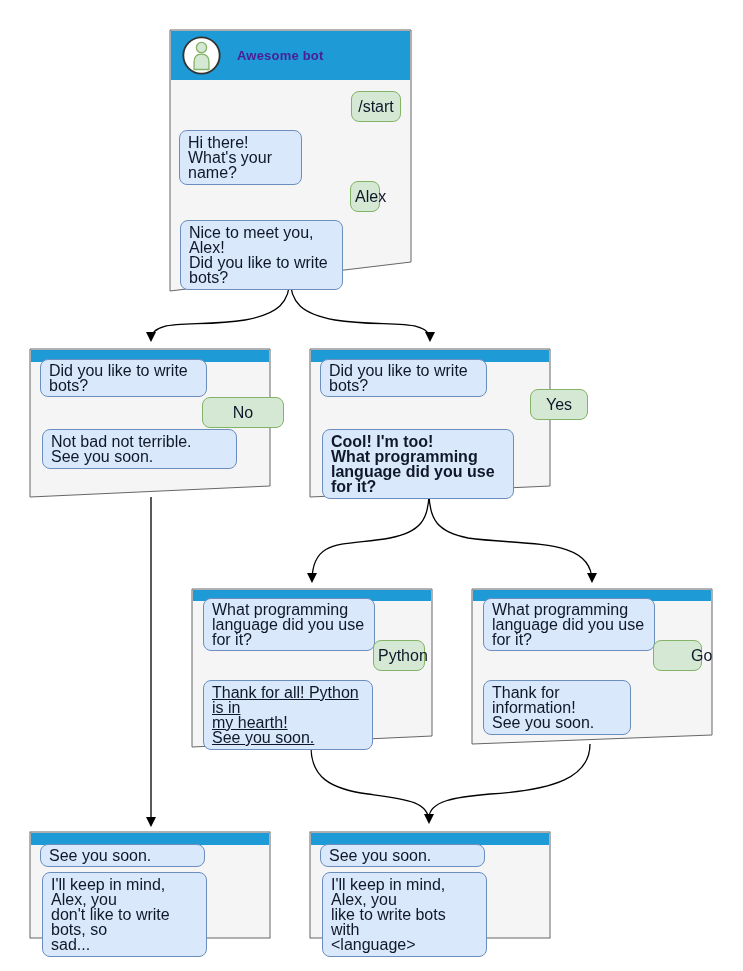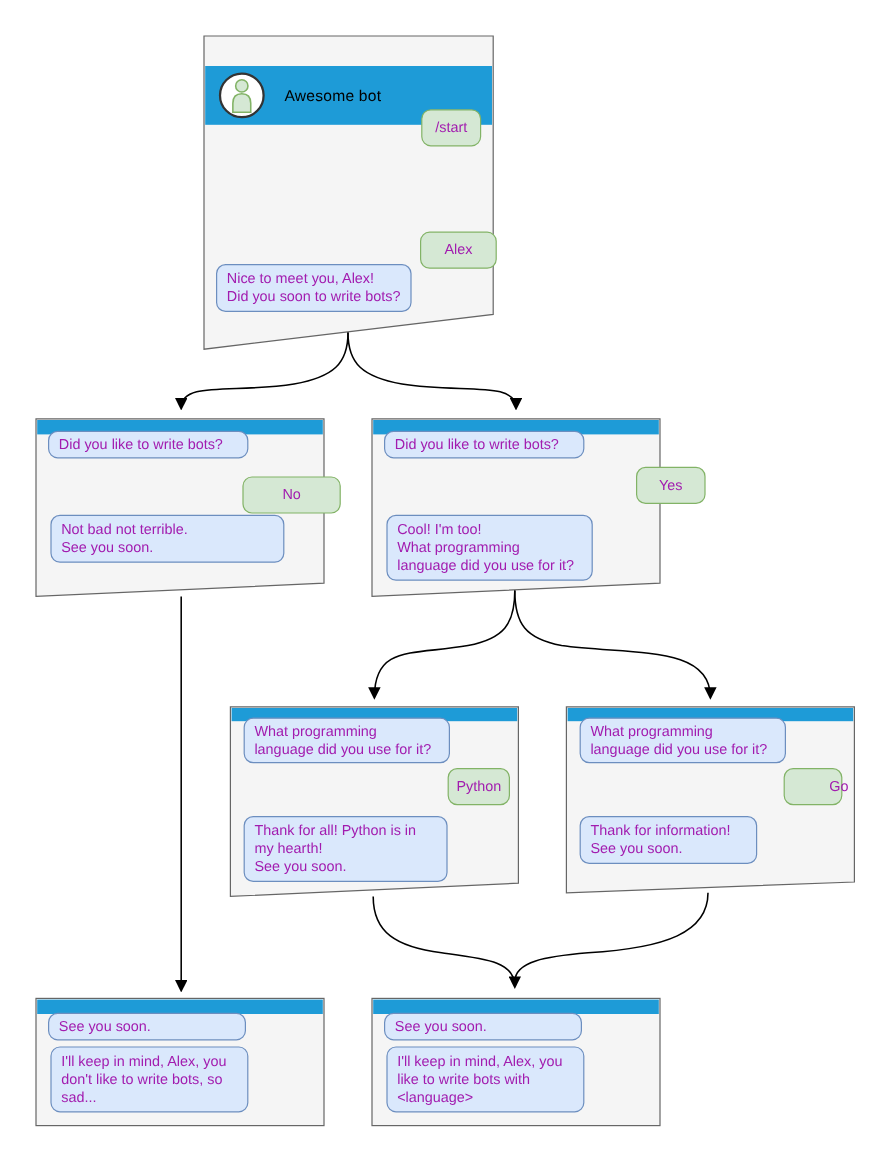--- a/index.html
+++ b/index.html
@@ -5,26 +5,26 @@
   html,body{margin:0;padding:0;background:#ffffff;}
   #canvas{
     position:relative;width:743px;height:971px;background:#ffffff;overflow:hidden;
     font-family:"Liberation Sans",sans-serif;
   }
   #shapes{position:absolute;left:0;top:0;width:743px;height:971px;}
   .hdr{
     position:absolute;background:#1e9bd7;box-sizing:border-box;
   }
   .hdr-main{
-    display:flex;align-items:center;color:#000000;font-weight:normal;font-size:13px;margin-top:24px;
+    display:flex;align-items:center;color:#4c1d95;font-weight:bold;font-size:13px;
   }
   .hdr-main .title{padding-left:26px;letter-spacing:.2px;}
   .avatar{position:absolute;left:10px;top:4px;width:41px;height:41px;}
   .bubble{
-    position:absolute;font-size:12px;line-height:15px;color:#a21caf;
+    position:absolute;font-size:16px;line-height:15px;color:#0f172a;
     border-radius:8px;padding:4px 8px;white-space:pre-line;box-sizing:border-box;
   }
   .blue{background:#dae8fc;border:1px solid #6c8ebf;}
   .green{
     background:#d5e8d4;border:1px solid #82b366;text-align:center;padding:7px 4px;
   }
 </style>
 </head>
 <body>
 
@@ -56,42 +56,44 @@
 
   <div class="hdr hdr-main" style="left:171px;top:31px;width:239px;height:49px;">
     <svg class="avatar" viewBox="0 0 44 44">
       <circle cx="22" cy="22" r="19.5" fill="#ffffff" stroke="#333333" stroke-width="2"></circle>
       <circle cx="22" cy="13.5" r="5.5" fill="#d5e8d4" stroke="#82b366" stroke-width="1.4"></circle>
       <path d="M14,37 L14,29 Q14,20.5 22,20.5 Q30,20.5 30,29 L30,37 Z" fill="#d5e8d4" stroke="#82b366" stroke-width="1.4"></path>
     </svg>
     <span class="title" style="margin-left:40px">Awesome bot</span>
   </div>
   <div class="bubble green" style="left:351px;top:91px;width:50px;">/start</div>
-  <div class="bubble green" style="left:350px;top:193px;width:64px;">Alex</div>
+  <div class="bubble blue" style="left:179px;top:130px;width:123px;">Hi there!
+What's your name?</div>
+  <div class="bubble green" style="left:350px;top:181px;width:30px;">Alex</div>
   <div class="bubble blue" style="left:180px;top:220px;width:163px;">Nice to meet you, Alex!
-Did you soon to write bots?</div>
+Did you like to write bots?</div>
 
   <div class="hdr" style="left:31px;top:350px;width:238px;height:12px;"></div>
   <div class="bubble blue" style="left:40px;top:359px;width:167px;padding:3px 8px;">Did you like to write bots?</div>
   <div class="bubble green" style="left:202px;top:397px;width:82px;">No</div>
   <div class="bubble blue" style="left:42px;top:429px;width:195px;">Not bad not terrible.
 See you soon.</div>
 
   <div class="hdr" style="left:311px;top:350px;width:238px;height:12px;"></div>
   <div class="bubble blue" style="left:320px;top:359px;width:167px;padding:3px 8px;">Did you like to write bots?</div>
   <div class="bubble green" style="left:482px;top:389px;width:58px;margin-left:48px;">Yes</div>
-  <div class="bubble blue" style="left:322px;top:429px;width:172px;">Cool! I'm too!
+  <div class="bubble blue" style="left:322px;top:429px;width:192px;font-weight:bold;">Cool! I'm too!
 What programming
 language did you use for it?</div>
 
   <div class="hdr" style="left:193px;top:590px;width:238px;height:11px;"></div>
   <div class="bubble blue" style="left:203px;top:598px;width:172px;padding:3px 8px;">What programming
 language did you use for it?</div>
   <div class="bubble green" style="left:373px;top:640px;width:52px;text-align:center;">Python</div>
-  <div class="bubble blue" style="left:203px;top:680px;width:170px;">Thank for all! Python is in
+  <div class="bubble blue" style="left:203px;top:680px;width:170px;text-decoration:underline;">Thank for all! Python is in
 my hearth!
 See you soon.</div>
 
   <div class="hdr" style="left:473px;top:590px;width:238px;height:11px;"></div>
   <div class="bubble blue" style="left:483px;top:598px;width:172px;padding:3px 8px;">What programming
 language did you use for it?</div>
   <div class="bubble green" style="left:653px;top:640px;width:49px;padding-left:37px;">Go</div>
   <div class="bubble blue" style="left:483px;top:680px;width:148px;">Thank for information!
 See you soon.</div>
 

